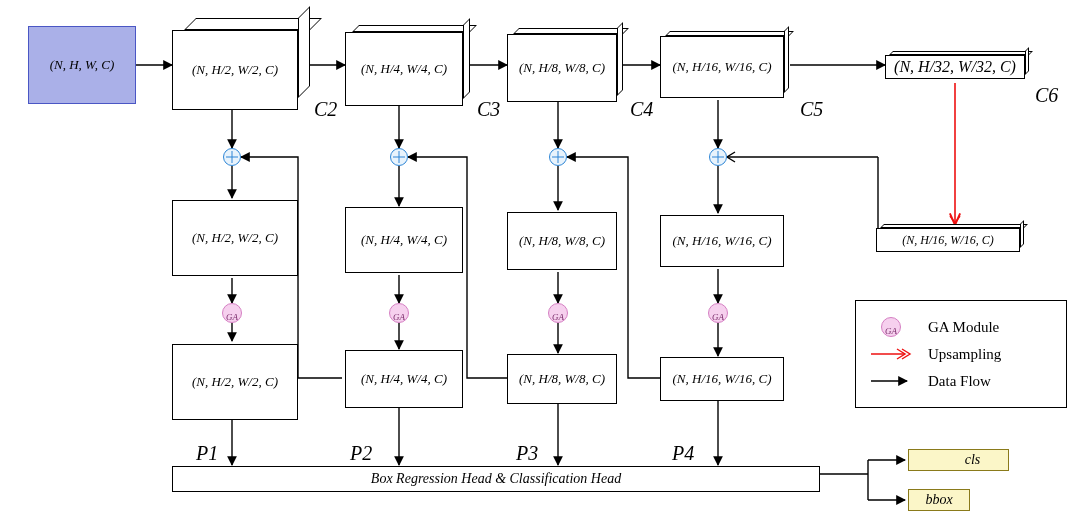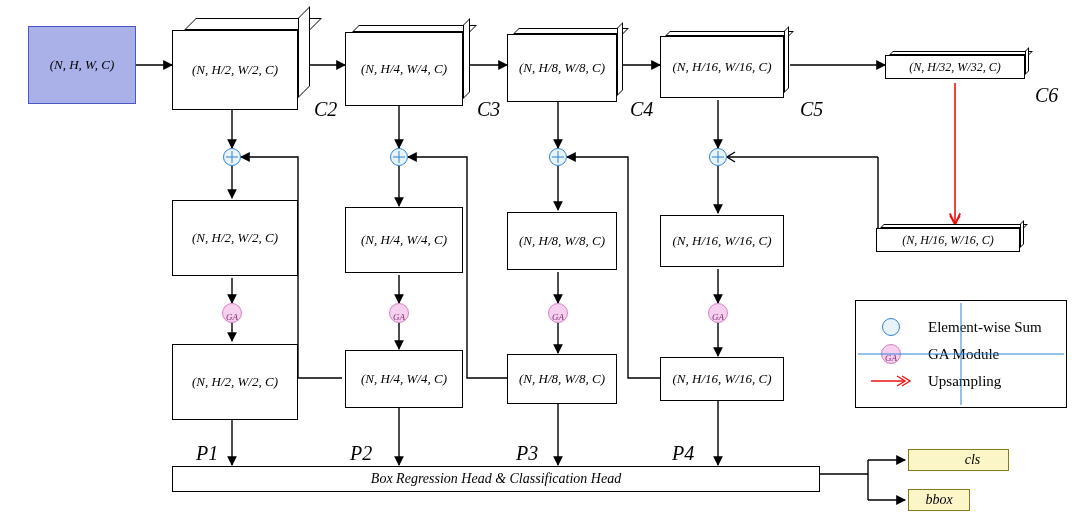--- a/index.html
+++ b/index.html
@@ -241,21 +241,21 @@
     <div class="side" style="width:5px; left:124px; height:62px; transform: skewY(-45deg) translateY(-5px);"></div>
     <div class="front">
         <span>(N, H/16, W/16, C)</span>
       </div>
   </div>
   <div class="stage-label" style="left:800px; top:98px;">C5</div>
 
   <div class="box3d" style="left:885px; top:55px; width:140px; height:24px;">
     <div class="top" style="height:4px; top:-4px; width:140px; transform: skewX(-45deg) translateX(4px);"></div>
     <div class="side" style="width:4px; left:140px; height:24px; transform: skewY(-45deg) translateY(-4px);"></div>
-    <div class="front" style="font-size:12px;">
+    <div class="front" style="font-size:16px;">
         <span>(N, H/32, W/32, C)</span>
       </div>
   </div>
   <div class="stage-label" style="left:1035px; top:84px;">C6</div>
 
   <div class="box3d" style="left:876px; top:228px; width:144px; height:24px;">
     <div class="top" style="height:4px; top:-4px; width:144px; transform: skewX(-45deg) translateX(4px);"></div>
     <div class="side" style="width:4px; left:144px; height:24px; transform: skewY(-45deg) translateY(-4px);"></div>
     <div class="front" style="font-size:12px;">
         <span>(N, H/16, W/16, C)</span>
@@ -332,39 +332,46 @@
   </div>
 
   <div class="out-box" style="left:908px; top:449px; width:101px; height:22px;padding-left:28px;">
     <span>cls</span>
   </div>
   <div class="out-box" style="left:908px; top:489px; width:62px; height:22px;">
     <span>bbox</span>
   </div>
 
   <div class="legend" style="left:855px; top:300px; width:212px;">
-    <div class="row">
-      <div class="sym">
-          <div class="sum-node"></div>
-        </div>
-      <span>Element-wise Sum</span>
-    </div>
     <div class="row">
       <div class="sym">
           <div class="ga-node">
             <span>GA</span>
           </div>
         </div>
       <span>GA Module</span>
     </div>
     <div class="row">
       <div class="sym">
         <svg width="44" height="14">
           <line x1="2" y1="7" x2="36" y2="7" stroke="#e11" stroke-width="1.6"></line>
           <polyline points="28,2 36,7 28,12" fill="none" stroke="#e11" stroke-width="1.4"></polyline>
           <polyline points="33,2 41,7 33,12" fill="none" stroke="#e11" stroke-width="1.4"></polyline>
         </svg>
       </div>
       <span>Upsampling</span>
     </div>
+    <div class="row">
+      <div class="sym">
+        <svg width="44" height="14">
+          <defs>
+            <marker id="lg-arrow" viewBox="0 0 10 10" refX="9" refY="5" markerWidth="7" markerHeight="7" orient="auto">
+              <path d="M 0 0 L 10 5 L 0 10 z" fill="#000"></path>
+            </marker>
+          </defs>
+          <line x1="2" y1="7" x2="38" y2="7" stroke="#000" stroke-width="1.4" marker-end="url(#lg-arrow)"></line>
+        </svg>
+      </div>
+      <span>Data Flow</span>
+    </div>
   </div>
 
 </div>
 
 </body></html>

